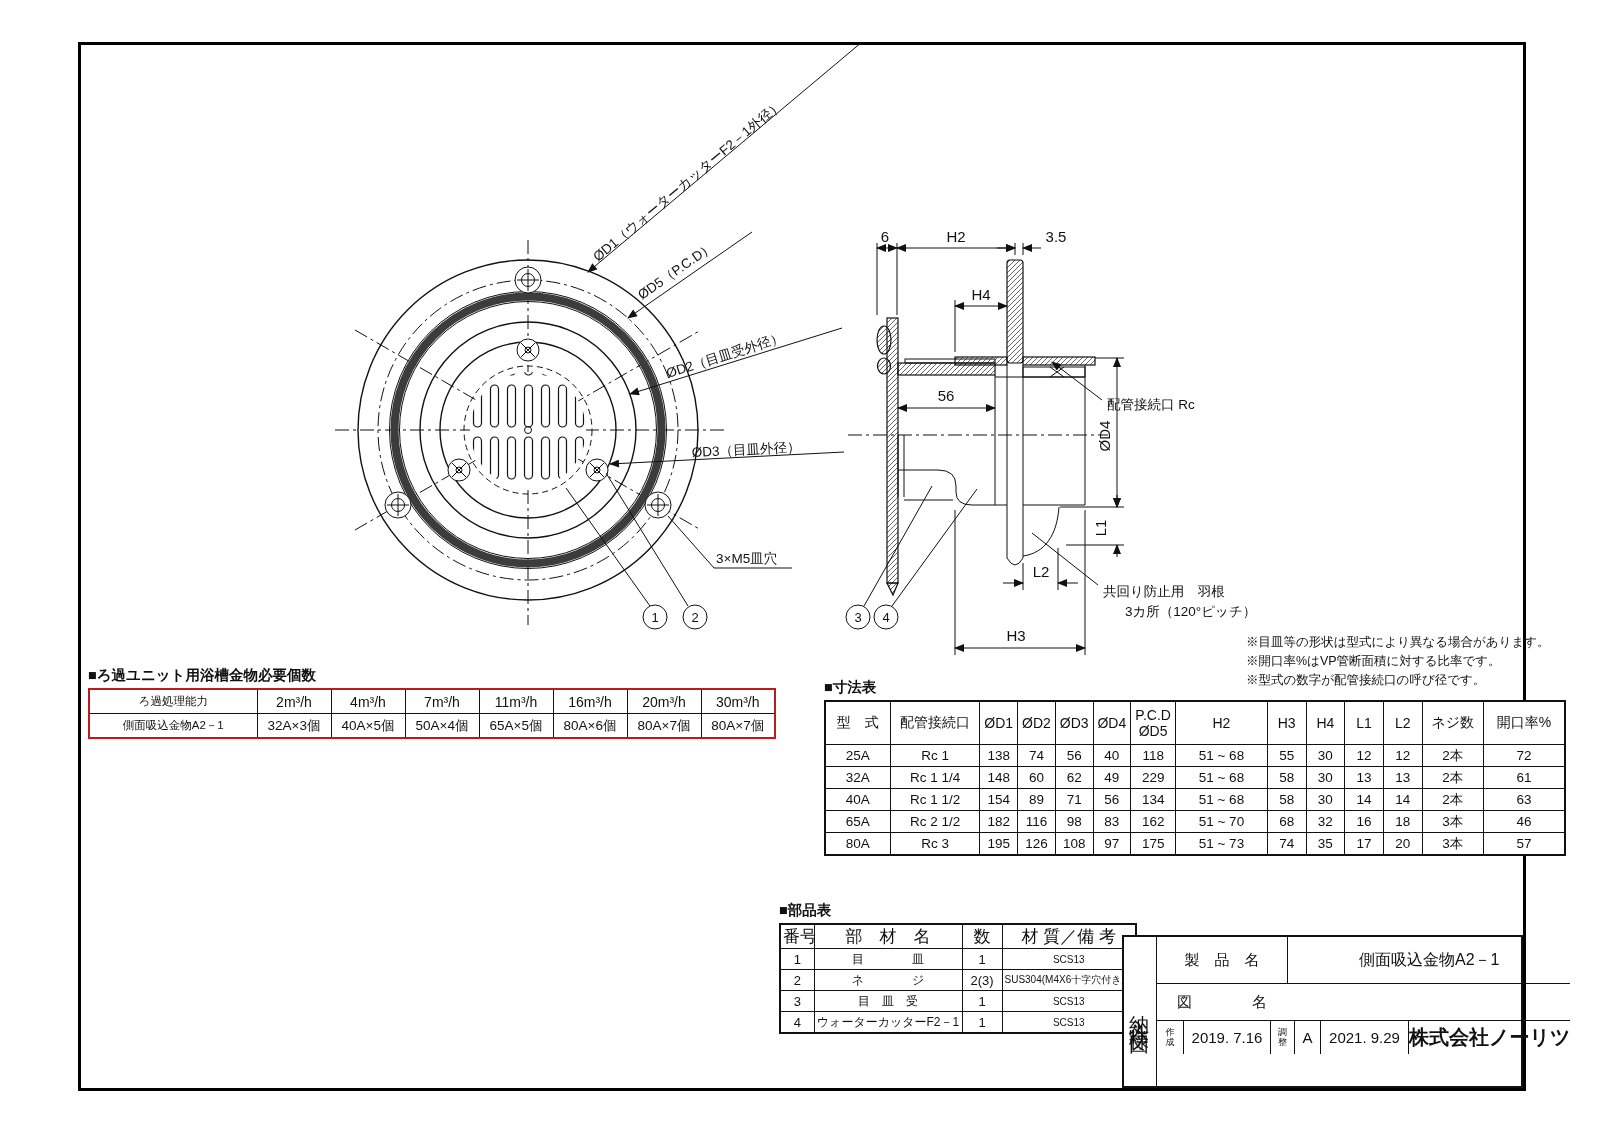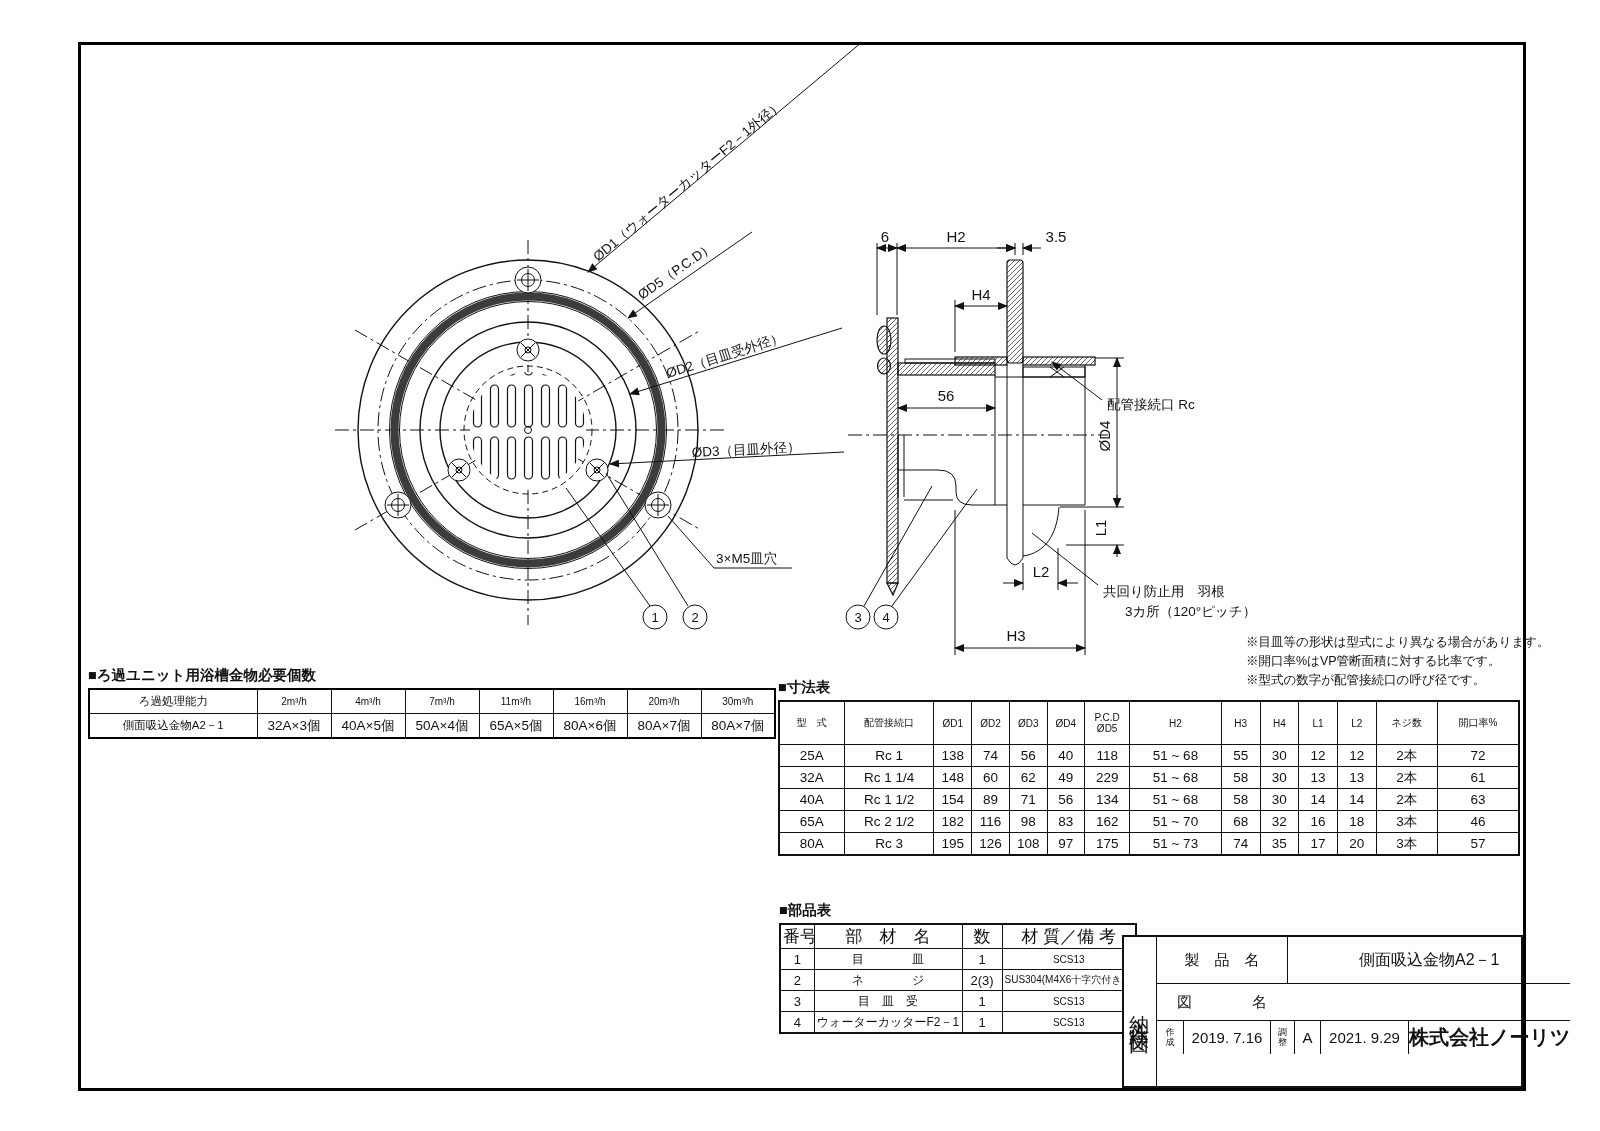--- a/index.html
+++ b/index.html
@@ -15,29 +15,29 @@
   .hatchfill{fill:url(#hatch);stroke:#111;stroke-width:1.2;}
   .dimtxt{font-size:15px;}
   .lbl{font-size:13.5px;}
   .balloon-txt{font-size:13px;text-anchor:middle;}
 
   table{border-collapse:collapse;table-layout:fixed;background:#fff;}
   th,td{border:1px solid #111;text-align:center;vertical-align:middle;padding:0 2px;overflow:hidden;white-space:nowrap;}
   .tbl-title{font-size:14.5px;font-weight:bold;margin-bottom:3px;}
 
   .capacity{position:absolute;left:88px;top:666px;}
-  .capacity table{width:688px;border:2px solid #000000;}
-  .capacity th{height:23px;font-size:10px;font-weight:normal;}
+  .capacity table{width:688px;border:2px solid #b91c1c;}
+  .capacity th{height:23px;font-size:14px;font-weight:normal;}
   .capacity th:first-child{font-size:11.5px;}
   .capacity td{height:23px;font-size:13.5px;}
   .capacity td:first-child{font-size:11.5px;}
 
-  .dimtable{position:absolute;left:778px;top:678px;}
+  .dimtable{position:absolute;left:824px;top:678px;}
   .dimtable table{width:742px;border:2px solid #111;}
-  .dimtable th{height:42px;font-size:10px;font-weight:normal;}
+  .dimtable th{height:42px;font-size:14px;font-weight:normal;}
   .dimtable td{height:21px;font-size:13.5px;}
 
   .parts{position:absolute;left:731px;top:901px;padding-left:48px;}
   .parts table{width:356px;border:2px solid #111;}
   .parts th{height:21px;font-size:17px;font-weight:normal;}
   .parts td{height:20px;font-size:13px;}
   .parts td:nth-child(4){font-size:10px;}
   .parts td:nth-child(2){font-size:12px;}
 
   .notes{position:absolute;left:1246px;top:633px;font-size:12.5px;line-height:19px;white-space:nowrap;}

